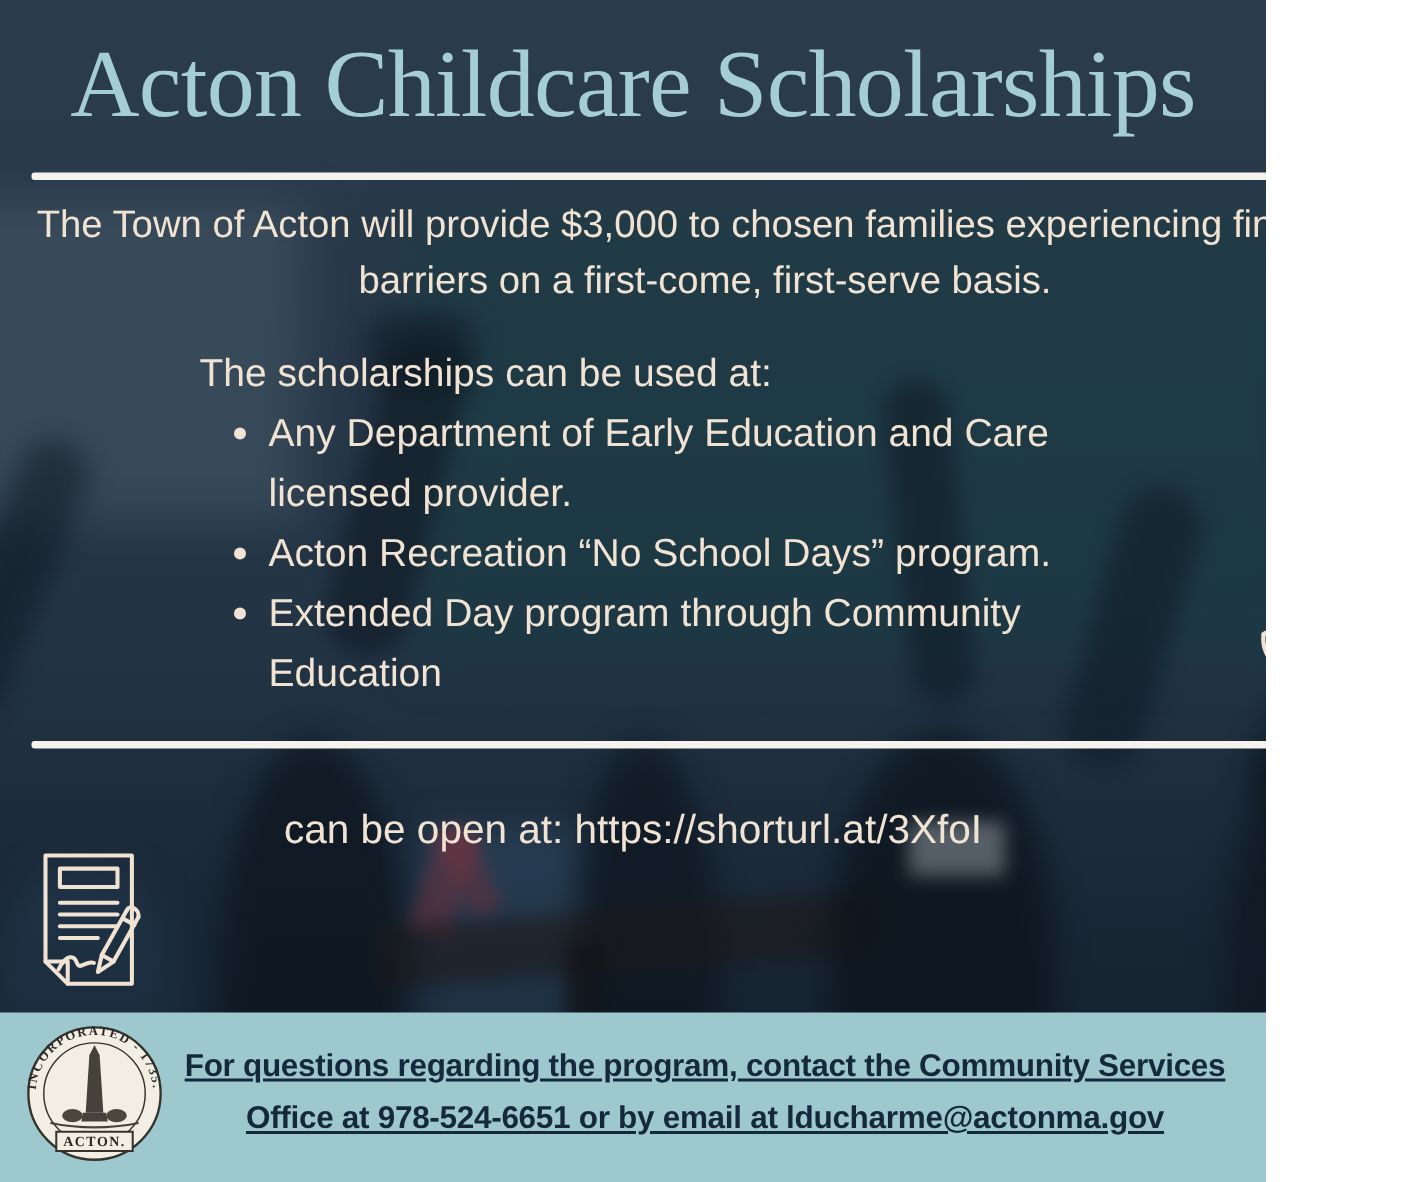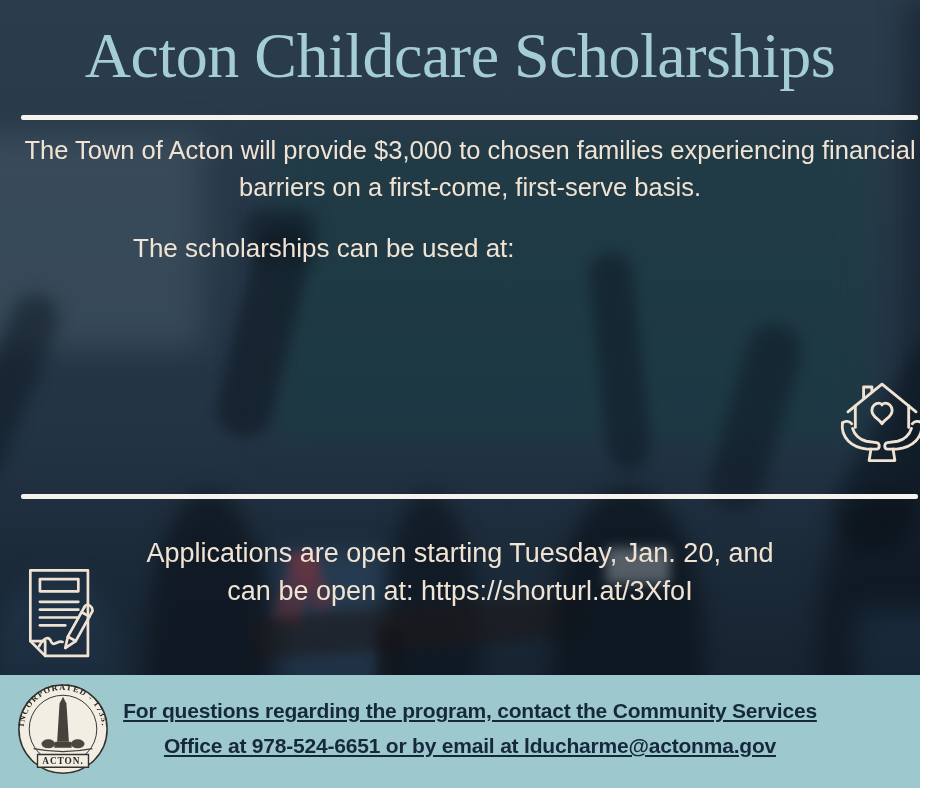--- a/index.html
+++ b/index.html
@@ -3,21 +3,21 @@
 <meta charset="utf-8">
 <style>
   :root{
     --bg-top:#2b3c4c; --bg-bottom:#1d2d3d;
     --title:#a4cdd6; --cream:#f1e3d3; --divider:#f6f3ee;
     --footer-bg:#9dc8ce; --footer-text:#16293c;
   }
   *{margin:0;padding:0;box-sizing:border-box;}
   html,body{width:940px;height:788px;overflow:hidden;}
   body{font-family:"Liberation Sans",sans-serif;}
-  .poster{position:relative;width:920px;height:788px;
+  .poster{position:relative;width:844px;height:788px;
     background:linear-gradient(180deg,#2b3c4c 0%,#273848 30%,#223344 58%,#1d2d3d 100%);
     overflow:hidden;}
   .bg{position:absolute;inset:0;z-index:0;overflow:hidden;}
   .bg div{position:absolute;}
   .whiteboard{left:-30px;top:133px;width:232px;height:215px;background:rgba(72,92,105,.5);filter:blur(15px);}
   .chalkboard{left:273px;top:138px;width:598px;height:304px;background:rgba(22,62,66,.45);filter:blur(16px);}
   .edge-right{left:903px;top:0;width:45px;height:520px;background:rgba(10,20,30,.4);filter:blur(12px);}
   .hand-l0{left:-16px;top:288px;width:48px;height:195px;background:rgba(12,22,31,.5);border-radius:24px;transform:rotate(22deg);filter:blur(9px);}
   .hand-l1{left:236px;top:222px;width:56px;height:218px;background:rgba(12,22,31,.55);border-radius:28px;transform:rotate(14deg);filter:blur(7px);}
   .fingers-l{left:243px;top:208px;width:74px;height:52px;background:rgba(12,22,31,.5);border-radius:20px;filter:blur(8px);}
@@ -93,41 +93,45 @@
   </div>
 
   <div class="content">
     <h1 class="title">Acton Childcare Scholarships</h1>
     <div class="divider d1"></div>
 
     <p class="intro">The Town of Acton will provide $3,000 to chosen families experiencing financial barriers on a first-come, first-serve basis.</p>
 
     <div class="usage">
       <div>The scholarships can be used at:</div>
+      <ul>
+        <li>Any Department of Early Education and Care licensed provider.</li>
+        <li>Acton Recreation “No School Days” program.</li>
+        <li>Extended Day program through Community Education</li>
+      </ul>
     </div>
 
     <svg class="house-icon" viewBox="0 0 100 100">
       <g class="icon-stroke">
         <path d="M30,25 L30,13 L39,13 L39,18"></path>
         <path d="M13,40 L50,10 L87,40"></path>
         <path d="M21,33.5 L21,57"></path>
         <path d="M79,33.5 L79,57"></path>
         <path d="M50,53 C47,47.5 39,46 39,38.5 C39,33.5 43,30.5 46.5,30.5 C48.5,30.5 49.5,31.5 50,32.5 C50.5,31.5 51.5,30.5 53.5,30.5 C57,30.5 61,33.5 61,38.5 C61,46 53,47.5 50,53 Z"></path>
         <path d="M7,52 C5,68 17,79 34,80.5 L44,80.5 C48,80.5 48,74 44,73.5 L33,72 C26,70.5 20,65 18,58"></path>
         <path d="M7,52 C10,49.5 15,50 17,53"></path>
         <path d="M93,52 C95,68 83,79 66,80.5 L56,80.5 C52,80.5 52,74 56,73.5 L67,72 C74,70.5 80,65 82,58"></path>
         <path d="M93,52 C90,49.5 85,50 83,53"></path>
         <path d="M38,80.5 L36,93 L64,93 L62,80.5"></path>
       </g>
     </svg>
 
     <div class="divider d2"></div>
 
     <div class="apply">
-      <div>Applications are open starting Tuesday, Jan. 20, and</div>
       <div><span>can be open at: </span><a class="link">https://shorturl.at/3XfoI</a></div>
     </div>
 
     <svg class="doc-icon" viewBox="0 0 100 110">
       <g class="icon-stroke" stroke-width="3.4">
         <path d="M16,5 L82,5 L82,103 L33,103 L16,86 Z"></path>
         <path d="M16,86 L33,86 L33,103"></path>
         <path d="M27,15 L71,15 L71,29 L27,29 Z"></path>
         <path d="M27,41 L71,41"></path>
         <path d="M27,50 L71,50"></path>

